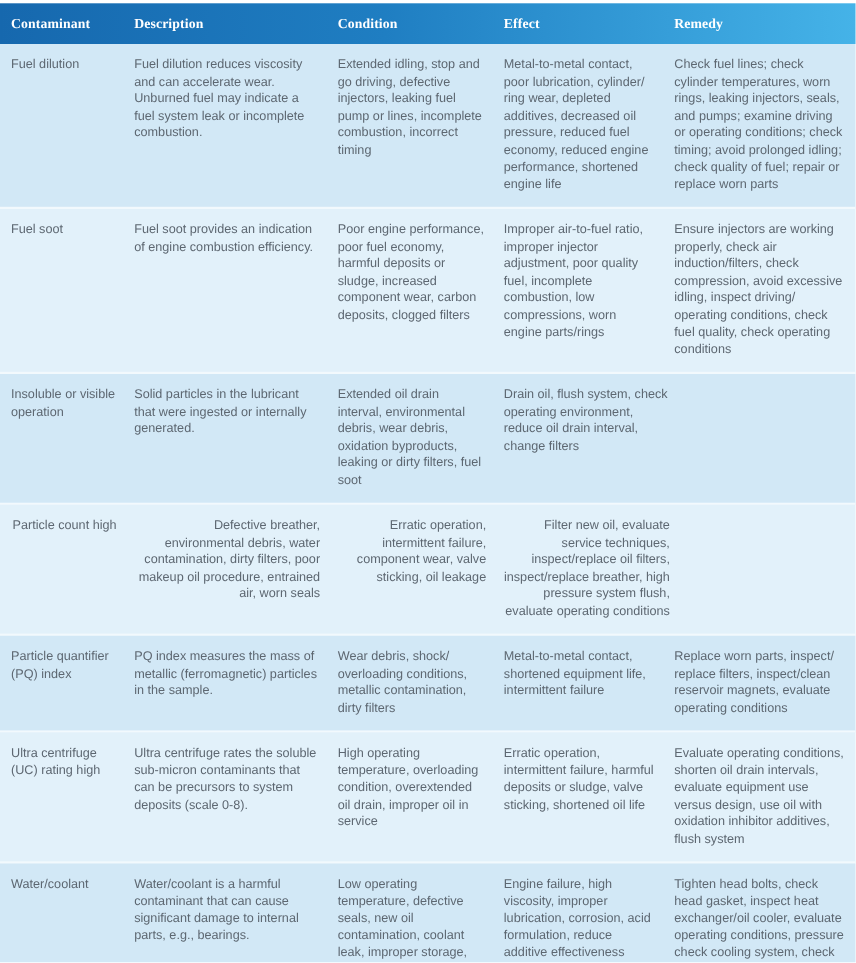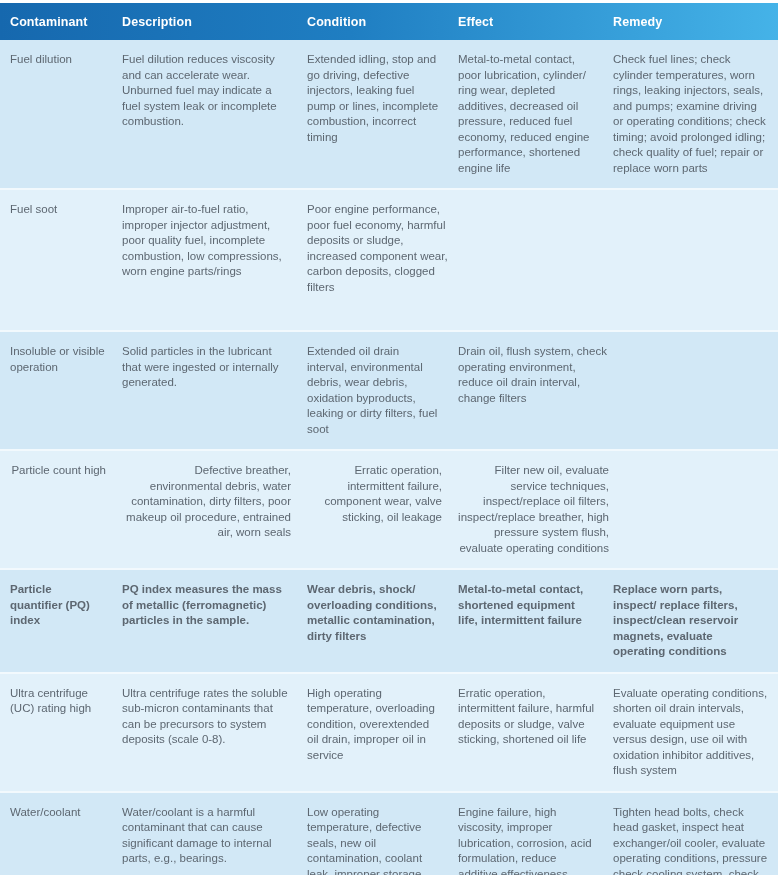--- a/index.html
+++ b/index.html
@@ -17,20 +17,21 @@
     overflow: hidden;
   }
   .table { width: 778px; }
   .header-row {
     display: grid;
     grid-template-columns: 112px 185px 151px 155px 1fr;
     height: 37px;
     align-items: center;
     padding: 0 8px 0 10px;
     background: linear-gradient(90deg, #1668ae 0%, #1f7ec2 45%, #45b3e8 100%);
+    font-family: Liberation Serif, serif;
   }
   .header-cell {
     color: #ffffff;
     font-size: 12.5px;
     font-weight: bold;
     letter-spacing: 0.1px;
   }
   .row {
     display: grid;
     grid-template-columns: 112px 185px 151px 155px 1fr;
@@ -43,21 +44,21 @@
     padding: 12px 16px 12px 0;
     color: #5d6771;
     font-size: 11.5px;
     line-height: 15.5px;
   }
   .cell:last-child { padding-right: 4px; }
   .r1 { min-height: 138px; }
   .r2 { min-height: 142px; }
   .r3 { min-height: 110px; }
   .r4 { min-height: 113px; text-align: right; }
-  .r5 { min-height: 85px; font-weight: bold;  }
+  .r5 { min-height: 85px;  }
   .r6 { min-height: 115px; }
   .r7 { min-height: 122px; border-bottom: none; }
 </style>
 </head>
 <body>
 
 <div class="page">
   <div class="table">
 
     <div class="header-row">
@@ -71,22 +72,24 @@
     <div class="row dark r1">
       <div class="cell">Fuel dilution</div>
       <div class="cell">Fuel dilution reduces viscosity and can accelerate wear. Unburned fuel may indicate a fuel system leak or incomplete combustion.</div>
       <div class="cell">Extended idling, stop and go driving, defective injectors, leaking fuel pump or lines, incomplete combustion, incorrect timing</div>
       <div class="cell">Metal-to-metal contact, poor lubrication, cylinder/ ring wear, depleted additives, decreased oil pressure, reduced fuel economy, reduced engine performance, shortened engine life</div>
       <div class="cell">Check fuel lines; check cylinder temperatures, worn rings, leaking injectors, seals, and pumps; examine driving or operating conditions; check timing; avoid prolonged idling; check quality of fuel; repair or replace worn parts</div>
     </div>
 
     <div class="row light r2">
       <div class="cell">Fuel soot</div>
+      <div class="cell">Fuel soot provides an indication of engine combustion efficiency.</div>
+      <div class="cell">Poor engine performance, poor fuel economy, harmful deposits or sludge, increased component wear, carbon deposits, clogged filters</div>
       <div class="cell">Improper air-to-fuel ratio, improper injector adjustment, poor quality fuel, incomplete combustion, low compressions, worn engine parts/rings</div>
-      <div class="cell">Poor engine performance, poor fuel economy, harmful deposits or sludge, increased component wear, carbon deposits, clogged filters</div>
+      <div class="cell">Ensure injectors are working properly, check air induction/filters, check compression, avoid excessive idling, inspect driving/ operating conditions, check fuel quality, check operating conditions</div>
     </div>
 
     <div class="row dark r3">
       <div class="cell">Insoluble or visible operation</div>
       <div class="cell">Solid particles in the lubricant that were ingested or internally generated.</div>
       <div class="cell">Extended oil drain interval, environmental debris, wear debris, oxidation byproducts, leaking or dirty filters, fuel soot</div>
       <div class="cell">Drain oil, flush system, check operating environment, reduce oil drain interval, change filters</div>
     </div>
 
     <div class="row light r4">

